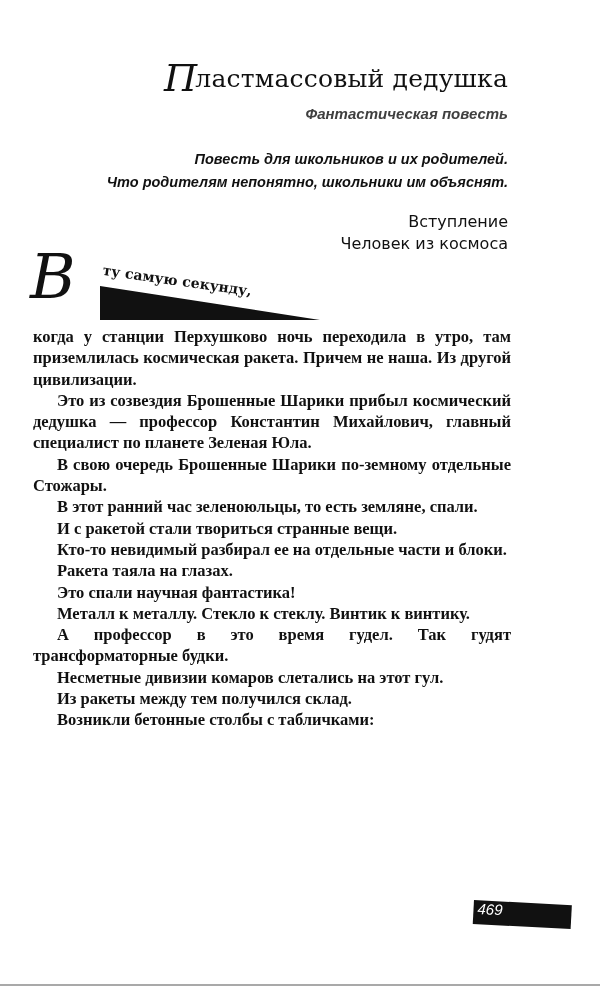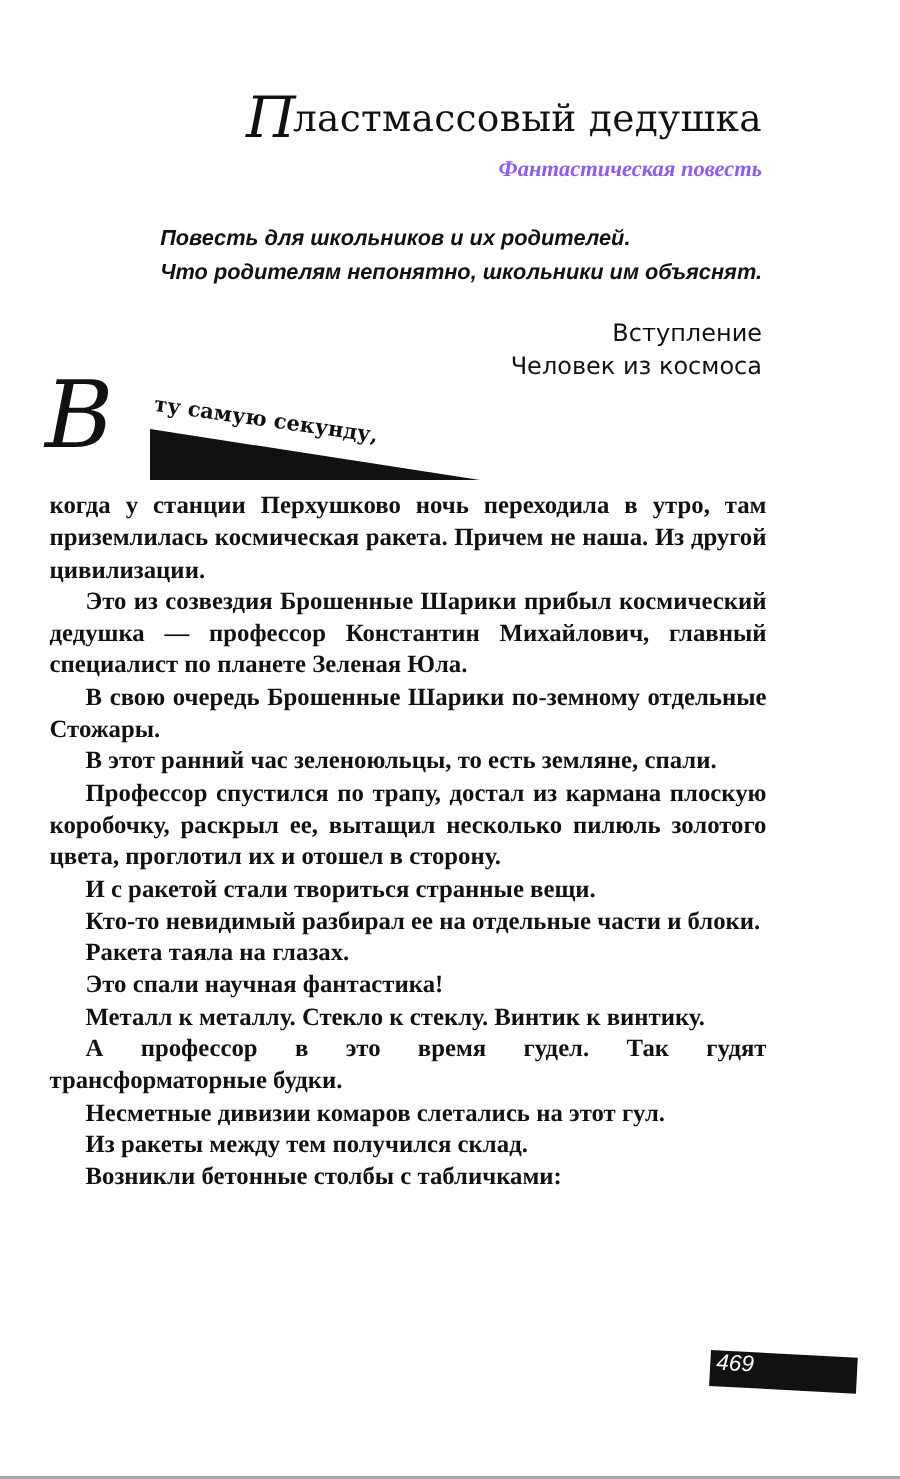--- a/index.html
+++ b/index.html
@@ -14,25 +14,25 @@
       position: absolute; right: 92px; top: 52px;
       font-family: "DejaVu Serif", serif; font-size: 25px; letter-spacing: 0.2px;
       color: #111; white-space: nowrap;
     }
     .title .cap {
       font-family: "DejaVu Serif", serif; font-style: italic; font-size: 38px;
       display: inline-block; transform: translateY(4px); margin-right: -2px;
     }
     .subtitle {
       position: absolute; right: 92px; top: 105px;
-      font-family: Liberation Serif, serif; font-style: italic; font-weight: bold;
-      font-size: 15px; color: #8b5cf6; white-space: nowrap;
+      font-family: Liberation Sans, sans-serif; font-style: italic; font-weight: bold;
+      font-size: 15px; color: #404040; white-space: nowrap;
     }
     .epigraph {
-      position: absolute; right: 92px; top: 148px; text-align: left;
+      position: absolute; right: 92px; top: 148px; text-align: right;
       font-family: "Liberation Sans", sans-serif; font-style: italic; font-weight: bold;
       font-size: 14.5px; line-height: 23px; color: #111; white-space: nowrap;
     }
     .section {
       position: absolute; right: 92px; top: 211px; text-align: right;
       font-family: "DejaVu Sans", sans-serif; font-size: 16px; line-height: 22px;
       color: #111; white-space: nowrap;
     }
 
     .dropcap {
@@ -90,21 +90,20 @@
   <div class="lead-words">ту самую секунду,</div>
   <svg class="wedge" viewBox="0 0 220 36" preserveAspectRatio="none">
     <polygon points="0,2 0,36 220,36" fill="#111111"></polygon>
   </svg>
 
   <div class="body-text">
     <p class="first">когда у станции Перхушково ночь переходила в утро, там приземлилась космическая ракета. Причем не наша. Из другой цивилизации.</p>
     <p>Это из созвездия Брошенные Шарики прибыл космический дедушка — профессор Константин Михайлович, главный специалист по планете Зеленая Юла.</p>
     <p>В свою очередь Брошенные Шарики по-земному отдельные Стожары.</p>
     <p>В этот ранний час зеленоюльцы, то есть земляне, спали.</p>
-    <p>Профессор спустился по трапу, достал из кармана плоскую коробочку, раскрыл ее, вытащил несколько пилюль золотого цвета, проглотил их и отошел в сторону.</p>
     <p>И с ракетой стали твориться странные вещи.</p>
     <p>Кто-то невидимый разбирал ее на отдельные части и блоки.</p>
     <p>Ракета таяла на глазах.</p>
     <p>Это спали научная фантастика!</p>
     <p>Металл к металлу. Стекло к стеклу. Винтик к винтику.</p>
     <p>А профессор в это время гудел. Так гудят трансформаторные будки.</p>
     <p>Несметные дивизии комаров слетались на этот гул.</p>
     <p>Из ракеты между тем получился склад.</p>
     <p>Возникли бетонные столбы с табличками:</p>
   </div>

